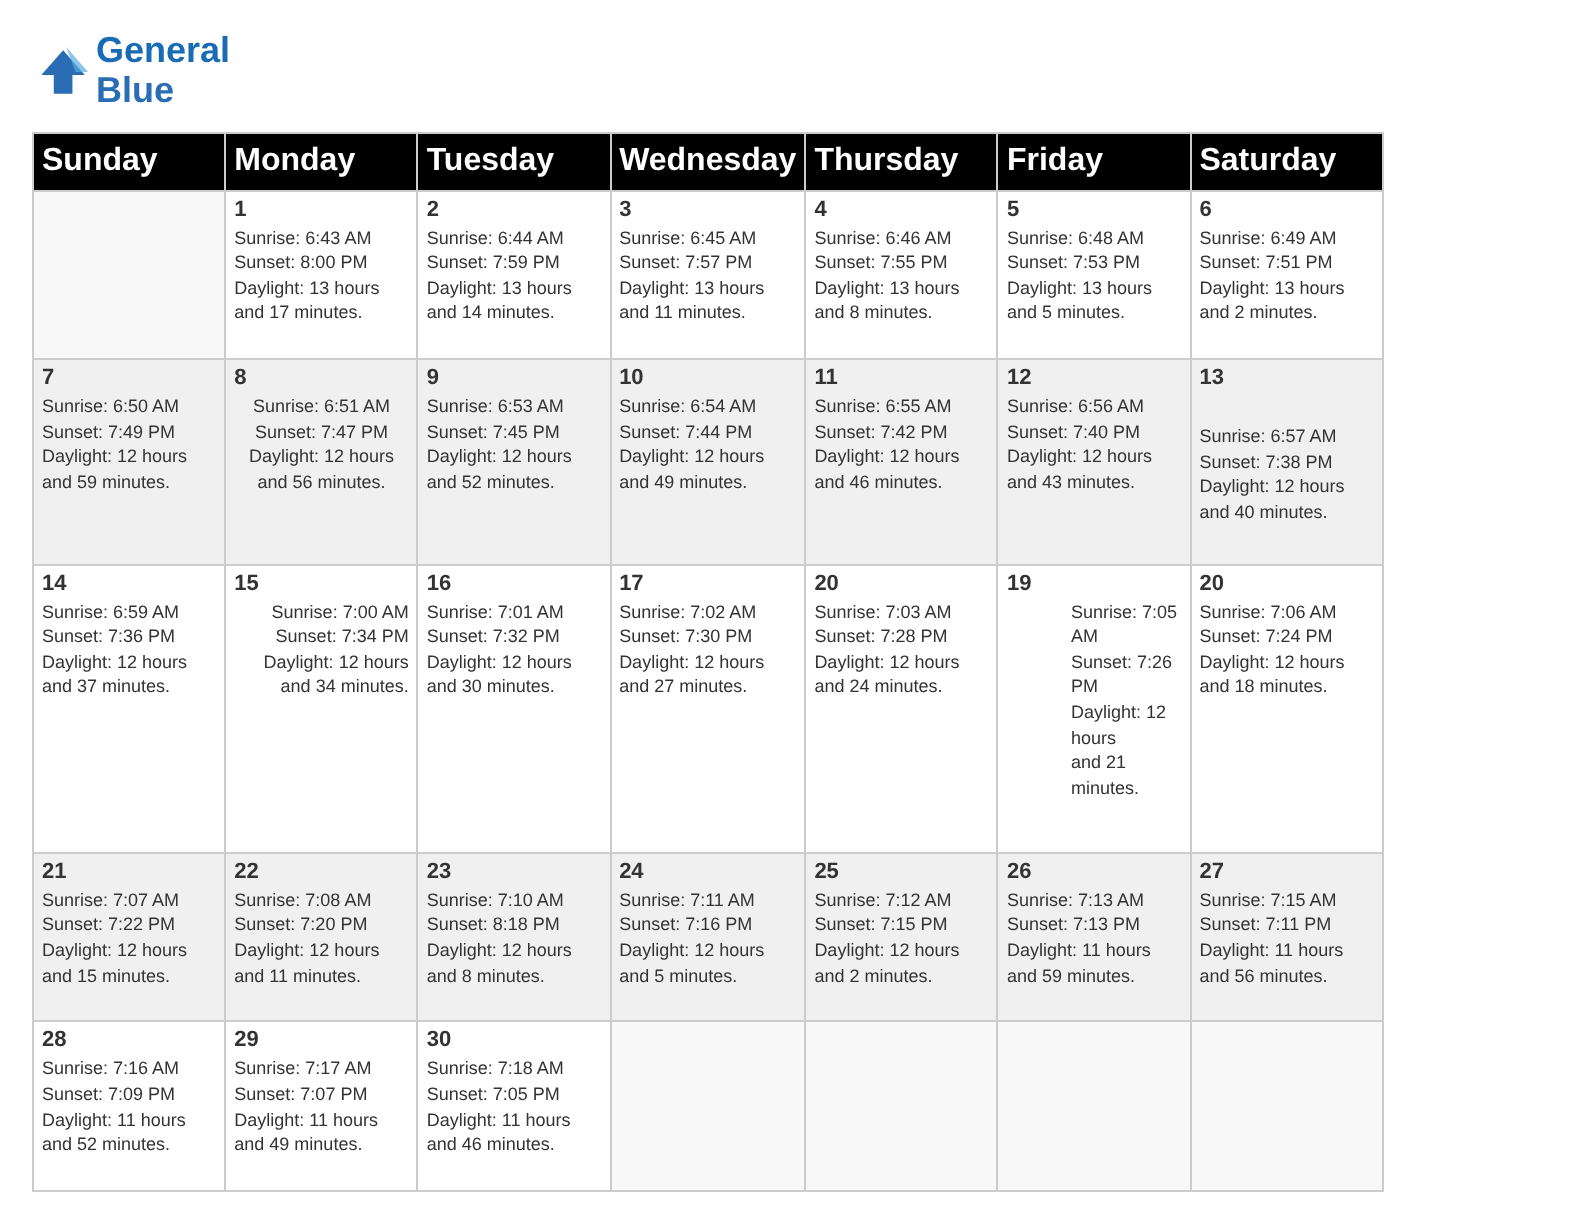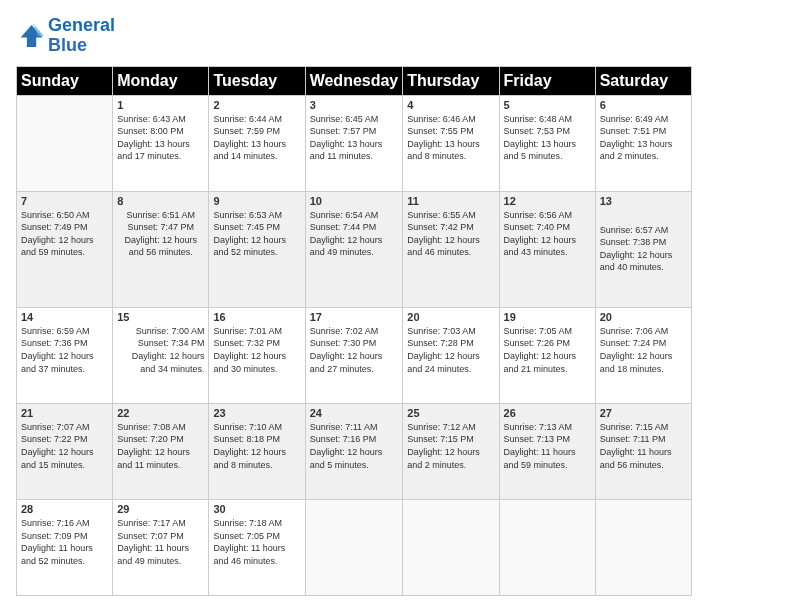--- a/index.html
+++ b/index.html
@@ -251,21 +251,21 @@
           </td>
           <td>
             <span class="day-num">20</span>
             <div class="day-info" style="white-space: pre-line;">Sunrise: 7:03 AM
 Sunset: 7:28 PM
 Daylight: 12 hours
 and 24 minutes.</div>
           </td>
           <td>
             <span class="day-num">19</span>
-            <div class="day-info" style="white-space: pre-line;">Sunrise: 7:05 AM
+            <div class="day-info" style="white-space: pre-line; margin-left: 32px;">Sunrise: 7:05 AM
 Sunset: 7:26 PM
 Daylight: 12 hours
 and 21 minutes.</div>
           </td>
           <td>
             <span class="day-num">20</span>
             <div class="day-info" style="white-space: pre-line;">Sunrise: 7:06 AM
 Sunset: 7:24 PM
 Daylight: 12 hours
 and 18 minutes.</div>

